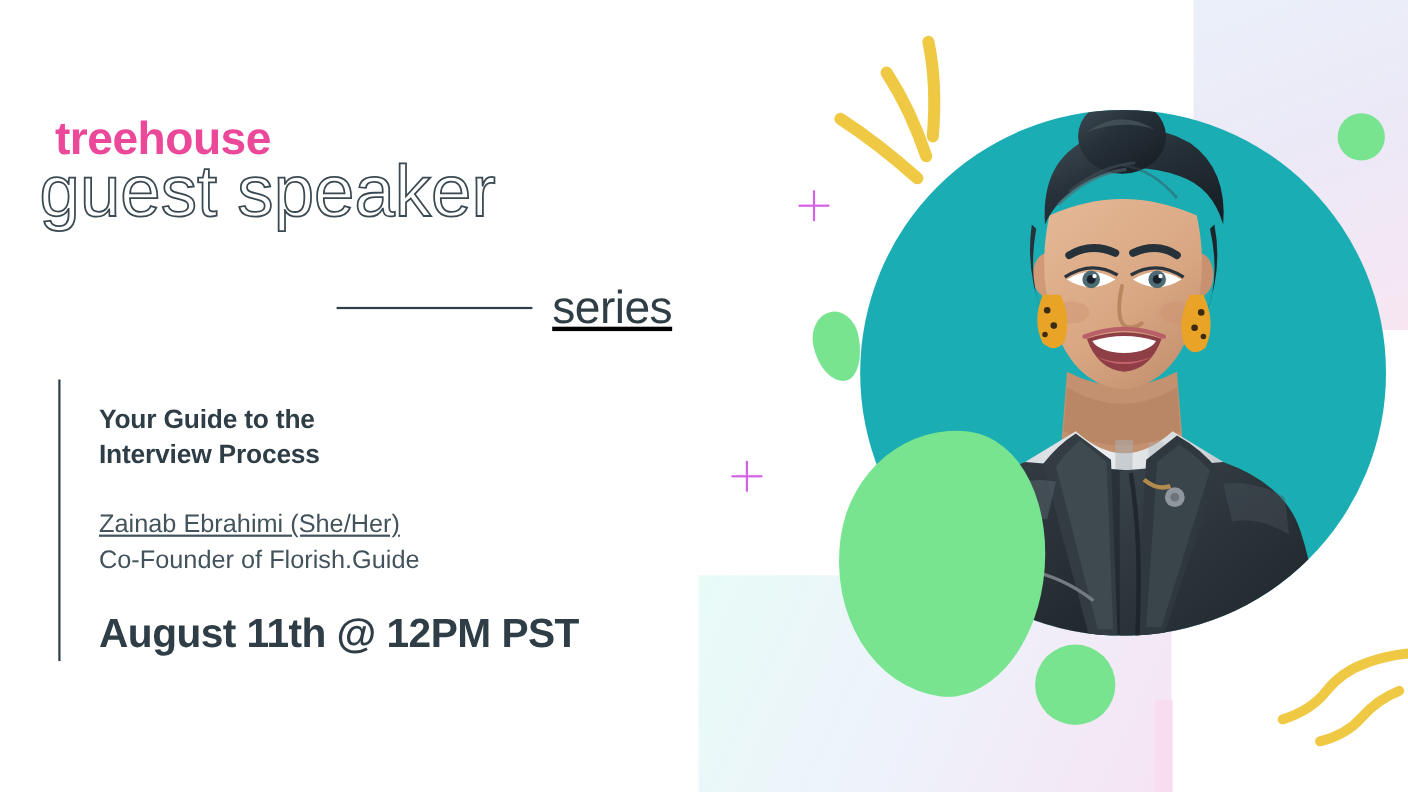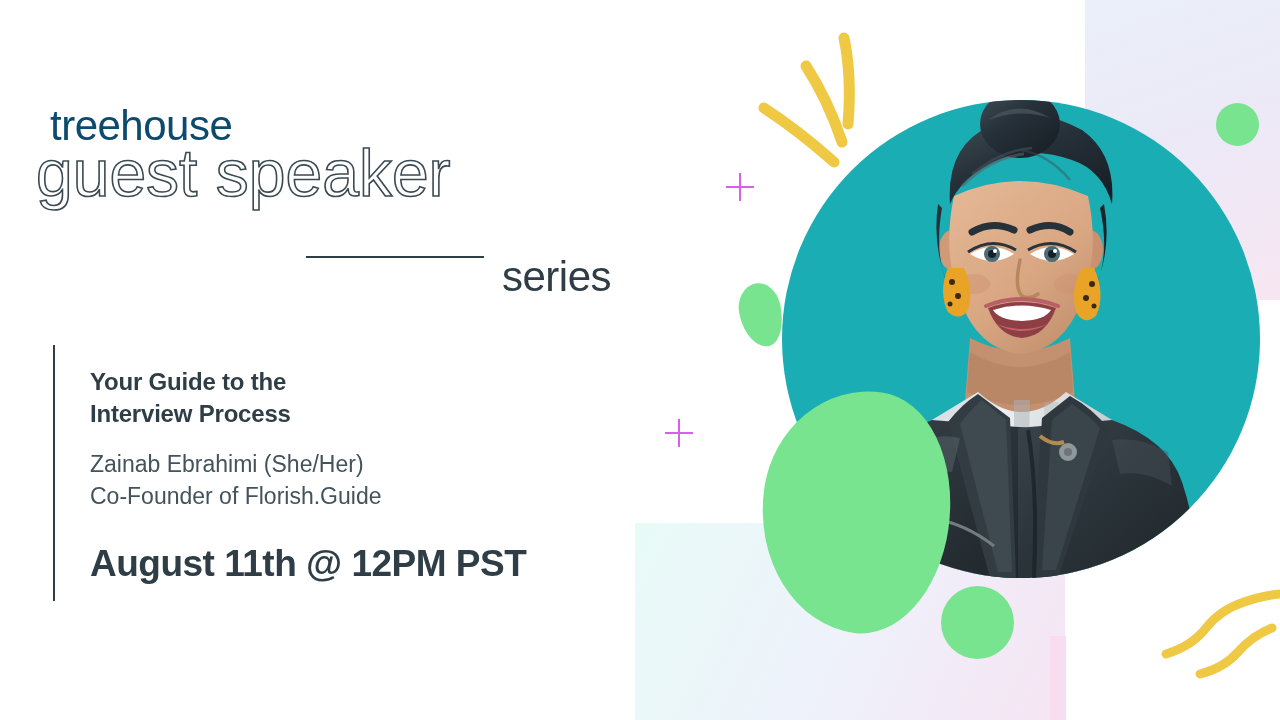--- a/index.html
+++ b/index.html
@@ -84,35 +84,35 @@
   #plus-lower { left:665px; top:419px; width:28px; height:28px; }
   .plus::before, .plus::after {
     content:""; position:absolute; background:#d661e8;
   }
   .plus::before { left:50%; top:0; width:2px; height:100%; margin-left:-1px; }
   .plus::after  { top:50%; left:0; height:2px; width:100%; margin-top:-1px; }
 
   
   #brand-wordmark {
     position:absolute; left:50px; top:105px;
-    font-size:42px; font-weight:400; letter-spacing:-0.5px;
-    color:#0c4a6e; line-height:1;
+    font-size:42px; font-weight:700; letter-spacing:-0.5px;
+    color:#ec4899; line-height:1;
   }
   #headline-outline {
     position:absolute; left:36px; top:140px;
     font-size:66px; font-weight:400; letter-spacing:0px;
     line-height:1;
     color:transparent;
     -webkit-text-stroke:1.6px #3b4a52;
     white-space:nowrap;
   }
   #series-row {
     position:absolute; left:306px; top:256px;
     width:320px; height:48px;
-    display:flex; 
+    display:flex; align-items:center;text-decoration:underline;
   }
   #series-rule {
     flex:0 0 178px; height:2px; background:#2f3e46;
   }
   #series-word {
     margin-left:18px;
     font-size:42px; font-weight:400; color:#2f3e46;
     line-height:1; letter-spacing:-0.5px;
   }
 
@@ -124,21 +124,21 @@
   #detail-block { position:absolute; left:90px; top:366px; width:560px; }
   #talk-title {
     font-size:24px; font-weight:600; color:#2f3e46;
     line-height:1.32; letter-spacing:-0.2px;
     white-space:pre-line;
   }
   #speaker-name, #speaker-role {
     font-size:23px; font-weight:400; color:#43535b;
     line-height:1.38; letter-spacing:0px;
   }
-  #speaker-name { margin-top:20px; }
+  #speaker-name { margin-top:32px;text-decoration:underline; }
   #event-datetime {
     margin-top:31px;
     font-size:37px; font-weight:700; color:#2f3e46;
     line-height:1.1; letter-spacing:-0.5px;
   }
 </style>
 </head>
 <body>
 
 <div id="stage">

